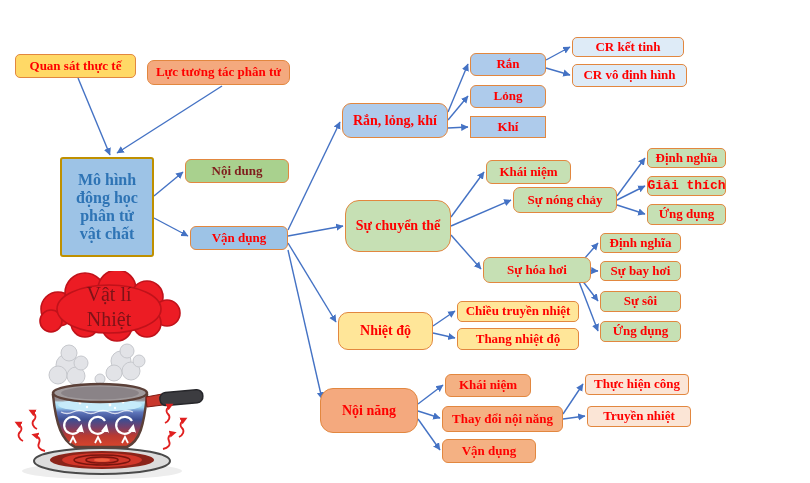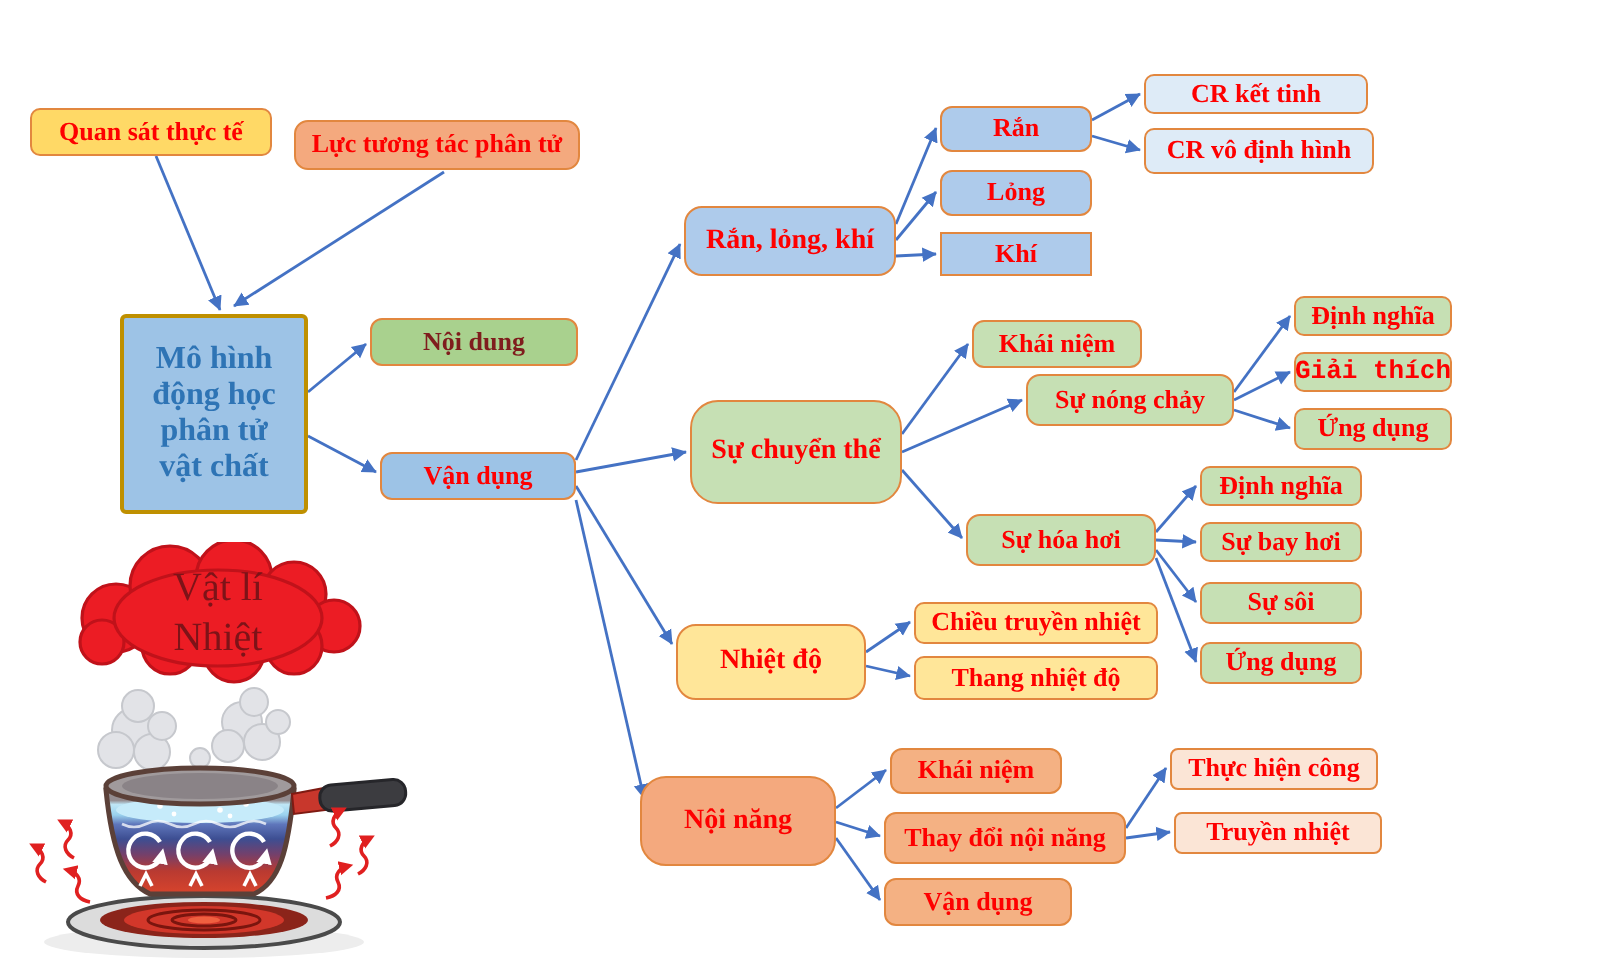--- a/index.html
+++ b/index.html
@@ -83,21 +83,21 @@
       <div class="node" style="left: 470px; top: 85px; width: 76px; height: 23px; background: rgb(174, 203, 235); border-radius: 6px; border-color: rgb(226, 135, 63); color: rgb(254, 0, 0);">Lỏng</div>
       <div class="node" style="left: 470px; top: 116px; width: 76px; height: 22px; background: rgb(174, 203, 235); border-radius: 0; border-color: rgb(226, 135, 63); color: rgb(254, 0, 0);">Khí</div>
       <div class="node" style="left: 572px; top: 37px; width: 112px; height: 20px; background: rgb(222, 235, 247); border-radius: 5px; border-color: rgb(226, 135, 63); color: rgb(254, 0, 0);">CR kết tinh</div>
       <div class="node" style="left: 345px; top: 200px; width: 106px; height: 52px; background: rgb(198, 224, 180); border-radius: 14px; border-color: rgb(226, 135, 63); color: rgb(254, 0, 0); font-size: 14px;">Sự chuyển thể</div>
       <div class="node" style="left: 572px; top: 64px; width: 115px; height: 23px; background: rgb(222, 235, 247); border-radius: 5px; border-color: rgb(226, 135, 63); color: rgb(254, 0, 0);">CR vô định hình</div>
       <div class="node" style="left: 486px; top: 160px; width: 85px; height: 24px; background: rgb(198, 224, 180); border-radius: 6px; border-color: rgb(226, 135, 63); color: rgb(254, 0, 0);">Khái niệm</div>
       <div class="node" style="left: 513px; top: 187px; width: 104px; height: 26px; background: rgb(198, 224, 180); border-radius: 7px; border-color: rgb(226, 135, 63); color: rgb(254, 0, 0);">Sự nóng chảy</div>
       <div class="node" style="left: 647px; top: 148px; width: 79px; height: 20px; background: rgb(198, 224, 180); border-radius: 5px; border-color: rgb(226, 135, 63); color: rgb(254, 0, 0);">Định nghĩa</div>
       <div class="node" style="left: 647px; top: 176px; width: 79px; height: 20px; background: rgb(198, 224, 180); border-radius: 5px; border-color: rgb(226, 135, 63); color: rgb(254, 0, 0); font-family: Liberation Mono, monospace;">Giải thích</div>
       <div class="node" style="left: 647px; top: 204px; width: 79px; height: 21px; background: rgb(198, 224, 180); border-radius: 5px; border-color: rgb(226, 135, 63); color: rgb(254, 0, 0);">Ứng dụng</div>
-      <div class="node" style="left: 483px; top: 257px; width: 95px; height: 26px; background: rgb(198, 224, 180); border-radius: 7px; border-color: rgb(226, 135, 63); color: rgb(254, 0, 0);">Sự hóa hơi</div>
+      <div class="node" style="left: 483px; top: 257px; width: 108px; height: 26px; background: rgb(198, 224, 180); border-radius: 7px; border-color: rgb(226, 135, 63); color: rgb(254, 0, 0);">Sự hóa hơi</div>
       <div class="node" style="left: 600px; top: 233px; width: 81px; height: 20px; background: rgb(198, 224, 180); border-radius: 5px; border-color: rgb(226, 135, 63); color: rgb(254, 0, 0);">Định nghĩa</div>
       <div class="node" style="left: 600px; top: 261px; width: 81px; height: 20px; background: rgb(198, 224, 180); border-radius: 5px; border-color: rgb(226, 135, 63); color: rgb(254, 0, 0);">Sự bay hơi</div>
       <div class="node" style="left: 600px; top: 291px; width: 81px; height: 21px; background: rgb(198, 224, 180); border-radius: 5px; border-color: rgb(226, 135, 63); color: rgb(254, 0, 0);">Sự sôi</div>
       <div class="node" style="left: 600px; top: 321px; width: 81px; height: 21px; background: rgb(198, 224, 180); border-radius: 5px; border-color: rgb(226, 135, 63); color: rgb(254, 0, 0);">Ứng dụng</div>
       <div class="node" style="left: 338px; top: 312px; width: 95px; height: 38px; background: rgb(255, 230, 153); border-radius: 10px; border-color: rgb(226, 135, 63); color: rgb(254, 0, 0); font-size: 14px;">Nhiệt độ</div>
       <div class="node" style="left: 457px; top: 301px; width: 122px; height: 21px; background: rgb(255, 230, 153); border-radius: 5px; border-color: rgb(226, 135, 63); color: rgb(254, 0, 0);">Chiều truyền nhiệt</div>
       <div class="node" style="left: 320px; top: 388px; width: 98px; height: 45px; background: rgb(244, 169, 126); border-radius: 13px; border-color: rgb(226, 135, 63); color: rgb(254, 0, 0); font-size: 14px;">Nội năng</div>
       <div class="node" style="left: 457px; top: 328px; width: 122px; height: 22px; background: rgb(255, 230, 153); border-radius: 5px; border-color: rgb(226, 135, 63); color: rgb(254, 0, 0);">Thang nhiệt độ</div>
       <div class="node" style="left: 445px; top: 374px; width: 86px; height: 23px; background: rgb(244, 177, 131); border-radius: 6px; border-color: rgb(226, 135, 63); color: rgb(254, 0, 0);">Khái niệm</div>
       <div class="node" style="left: 442px; top: 406px; width: 121px; height: 26px; background: rgb(244, 177, 131); border-radius: 6px; border-color: rgb(226, 135, 63); color: rgb(254, 0, 0);">Thay đổi nội năng</div>

